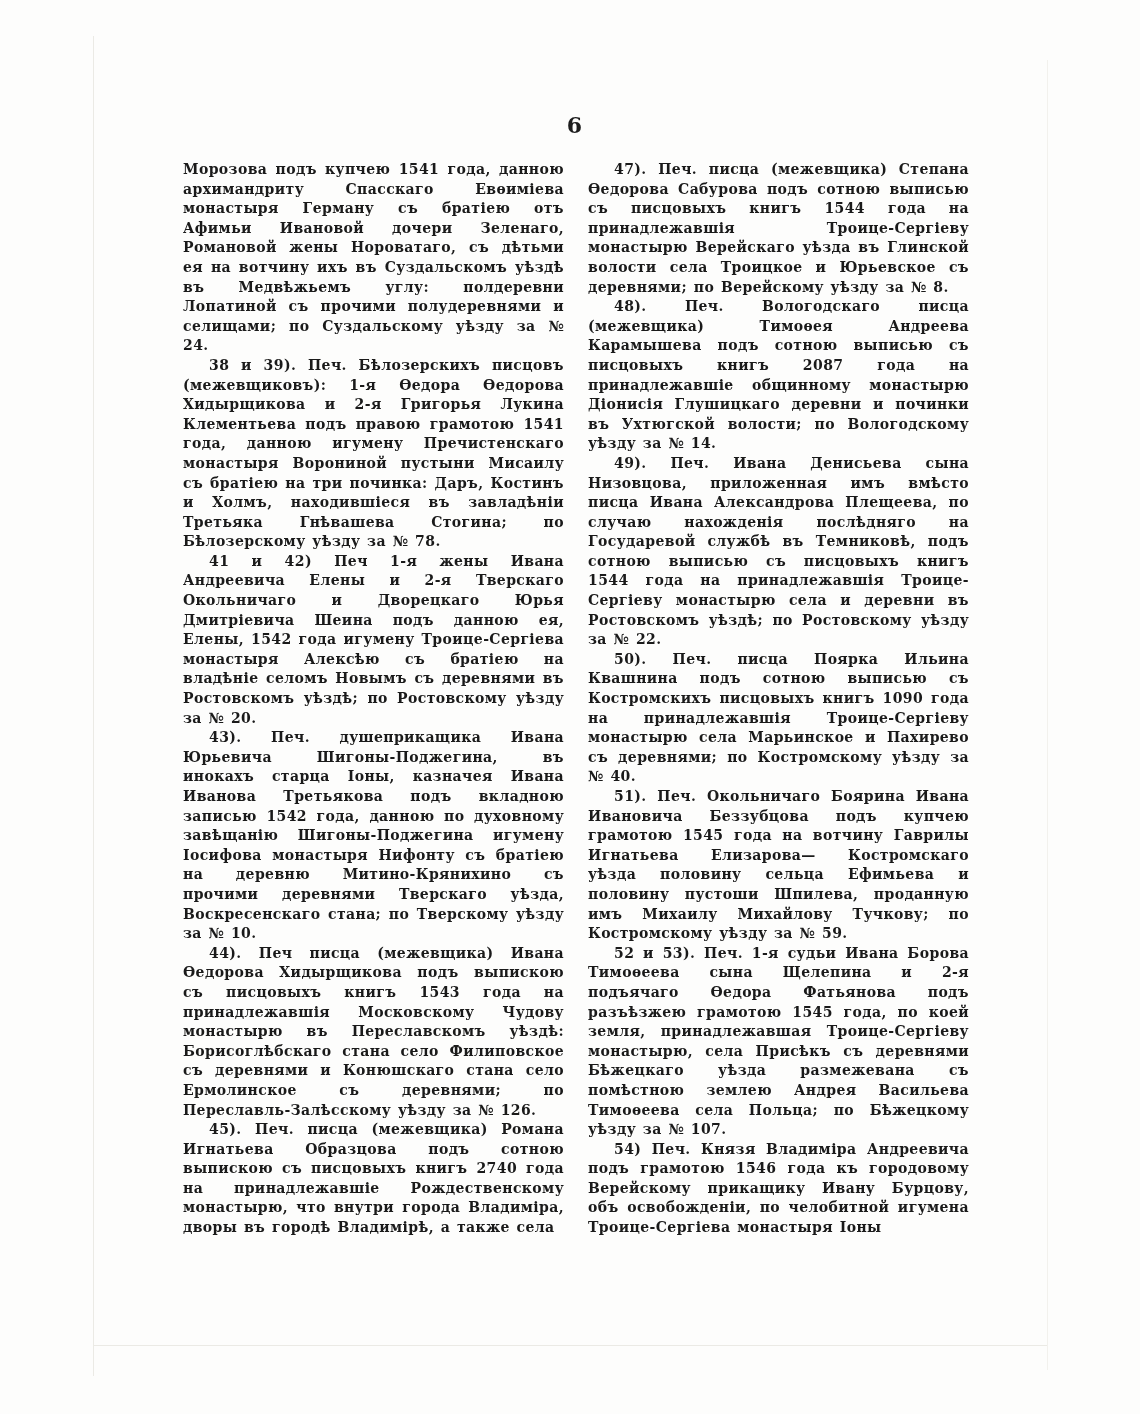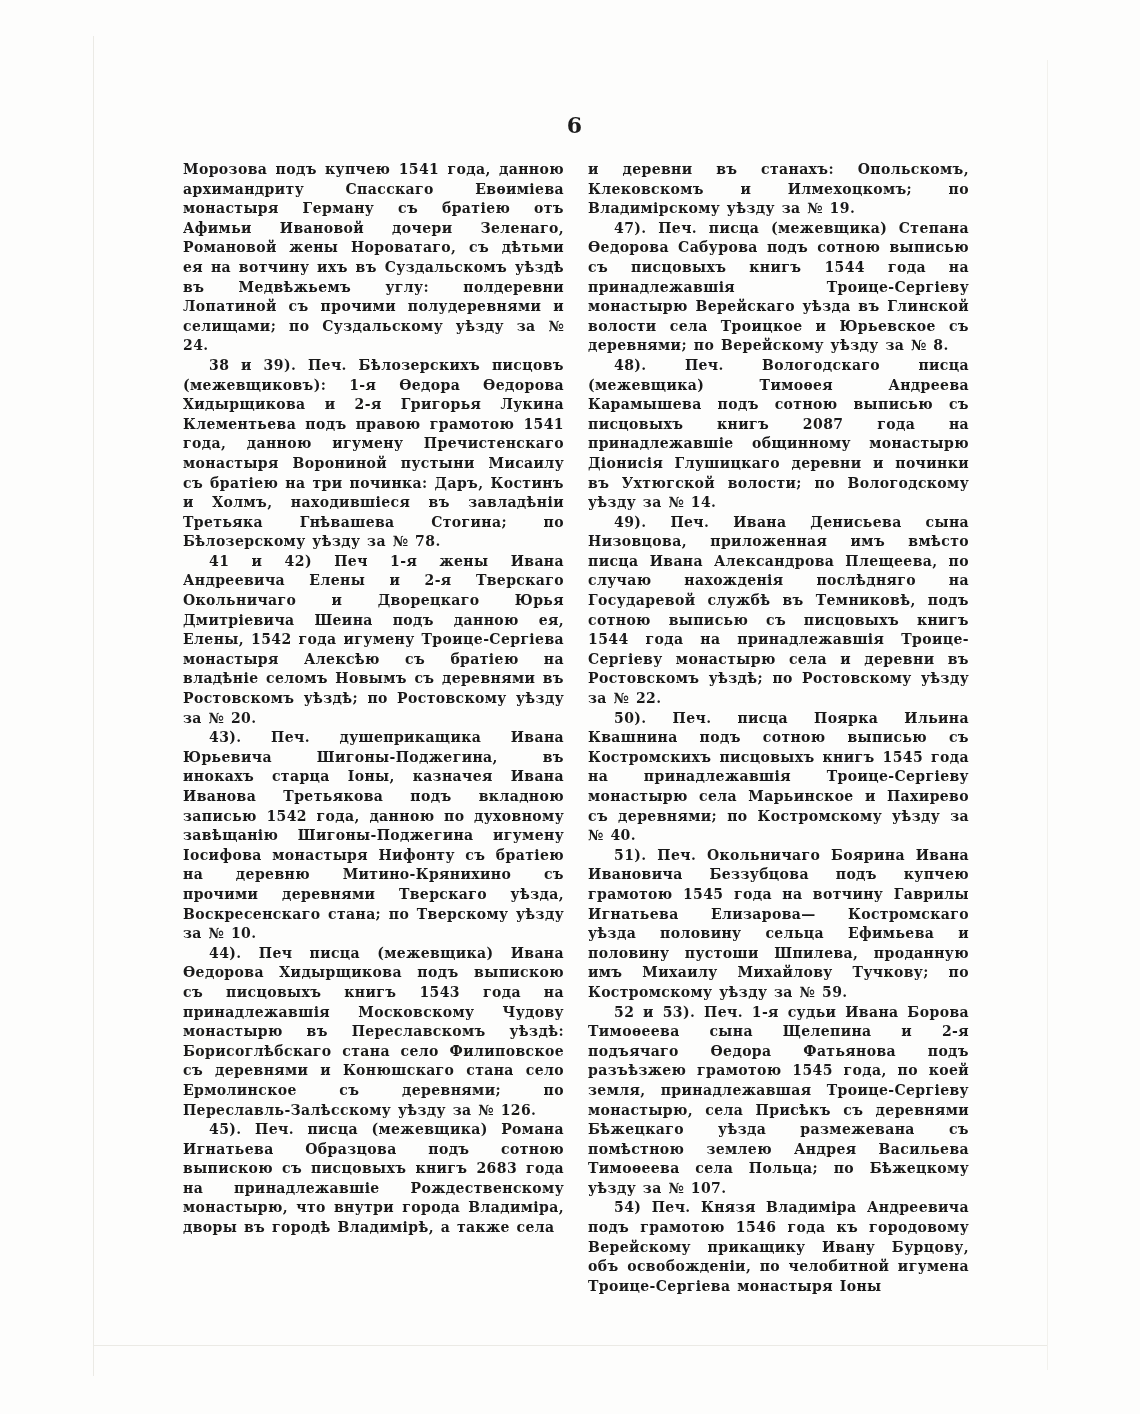--- a/index.html
+++ b/index.html
@@ -88,28 +88,27 @@
   <div class="page-number">6</div>
 
   <div class="text-block">
 
     <div class="column">
       <p class="cont">Морозова подъ купчею 1541 года, данною архимандриту Спасскаго Евѳиміева монастыря Герману съ братіею отъ Афимьи Ивановой дочери Зеленаго, Романовой жены Нороватаго, съ дѣтьми ея на вотчину ихъ въ Суздальскомъ уѣздѣ въ Медвѣжьемъ углу: полдеревни Лопатиной съ прочими полудеревнями и селищами; по Суздальскому уѣзду за № 24.</p>
       <p>38 и 39). Печ. Бѣлозерскихъ писцовъ (межевщиковъ): 1-я Ѳедора Ѳедорова Хидырщикова и 2-я Григорья Лукина Клементьева подъ правою грамотою 1541 года, данною игумену Пречистенскаго монастыря Ворониной пустыни Мисаилу съ братіею на три починка: Даръ, Костинъ и Холмъ, находившіеся въ завладѣніи Третьяка Гнѣвашева Стогина; по Бѣлозерскому уѣзду за № 78.</p>
       <p>41 и 42) Печ 1-я жены Ивана Андреевича Елены и 2-я Тверскаго Окольничаго и Дворецкаго Юрья Дмитріевича Шеина подъ данною ея, Елены, 1542 года игумену Троице-Сергіева монастыря Алексѣю съ братіею на владѣніе селомъ Новымъ съ деревнями въ Ростовскомъ уѣздѣ; по Ростовскому уѣзду за № 20.</p>
       <p>43). Печ. душеприкащика Ивана Юрьевича Шигоны-Поджегина, въ инокахъ старца Іоны, казначея Ивана Иванова Третьякова подъ вкладною записью 1542 года, данною по духовному завѣщанію Шигоны-Поджегина игумену Іосифова монастыря Нифонту съ братіею на деревню Митино-Крянихино съ прочими деревнями Тверскаго уѣзда, Воскресенскаго стана; по Тверскому уѣзду за № 10.</p>
       <p>44). Печ писца (межевщика) Ивана Ѳедорова Хидырщикова подъ выпискою съ писцовыхъ книгъ 1543 года на принадлежавшія Московскому Чудову монастырю въ Переславскомъ уѣздѣ: Борисоглѣбскаго стана село Филиповское съ деревнями и Конюшскаго стана село Ермолинское съ деревнями; по Переславль-Залѣсскому уѣзду за № 126.</p>
-      <p>45). Печ. писца (межевщика) Романа Игнатьева Образцова подъ сотною выпискою съ писцовыхъ книгъ 2683 года на принадлежавшіе Рождественскому монастырю, что внутри города Владиміра, дворы въ городѣ Владимірѣ, а также села</p>
+      <p>45). Печ. писца (межевщика) Романа Игнатьева Образцова подъ сотною выпискою съ писцовыхъ книгъ 2740 года на принадлежавшіе Рождественскому монастырю, что внутри города Владиміра, дворы въ городѣ Владимірѣ, а также села</p>
     </div>
 
     <div class="column">
-      <p class="cont">и деревни въ станахъ: Опольскомъ, Клековскомъ и Илмехоцкомъ; по Владимірскому уѣзду за № 19.</p>
       <p>47). Печ. писца (межевщика) Степана Ѳедорова Сабурова подъ сотною выписью съ писцовыхъ книгъ 1544 года на принадлежавшія Троице-Сергіеву монастырю Верейскаго уѣзда въ Глинской волости села Троицкое и Юрьевское съ деревнями; по Верейскому уѣзду за № 8.</p>
       <p>48). Печ. Вологодскаго писца (межевщика) Тимоѳея Андреева Карамышева подъ сотною выписью съ писцовыхъ книгъ 2087 года на принадлежавшіе общинному монастырю Діонисія Глушицкаго деревни и починки въ Ухтюгской волости; по Вологодскому уѣзду за № 14.</p>
       <p>49). Печ. Ивана Денисьева сына Низовцова, приложенная имъ вмѣсто писца Ивана Александрова Плещеева, по случаю нахожденія послѣдняго на Государевой службѣ въ Темниковѣ, подъ сотною выписью съ писцовыхъ книгъ 1544 года на принадлежавшія Троице-Сергіеву монастырю села и деревни въ Ростовскомъ уѣздѣ; по Ростовскому уѣзду за № 22.</p>
-      <p>50). Печ. писца Поярка Ильина Квашнина подъ сотною выписью съ Костромскихъ писцовыхъ книгъ 1545 года на принадлежавшія Троице-Сергіеву монастырю села Марьинское и Пахирево съ деревнями; по Костромскому уѣзду за № 40.</p>
+      <p>50). Печ. писца Поярка Ильина Квашнина подъ сотною выписью съ Костромскихъ писцовыхъ книгъ 1090 года на принадлежавшія Троице-Сергіеву монастырю села Марьинское и Пахирево съ деревнями; по Костромскому уѣзду за № 40.</p>
       <p>51). Печ. Окольничаго Боярина Ивана Ивановича Беззубцова подъ купчею грамотою 1545 года на вотчину Гаврилы Игнатьева Елизарова— Костромскаго уѣзда половину сельца Ефимьева и половину пустоши Шпилева, проданную имъ Михаилу Михайлову Тучкову; по Костромскому уѣзду за № 59.</p>
       <p>52 и 53). Печ. 1-я судьи Ивана Борова Тимоѳеева сына Щелепина и 2-я подъячаго Ѳедора Фатьянова подъ разъѣзжею грамотою 1545 года, по коей земля, принадлежавшая Троице-Сергіеву монастырю, села Присѣкъ съ деревнями Бѣжецкаго уѣзда размежевана съ помѣстною землею Андрея Васильева Тимоѳеева села Польца; по Бѣжецкому уѣзду за № 107.</p>
       <p>54) Печ. Князя Владиміра Андреевича подъ грамотою 1546 года къ городовому Верейскому прикащику Ивану Бурцову, объ освобожденіи, по челобитной игумена Троице-Сергіева монастыря Іоны</p>
     </div>
 
   </div>
 </div>
 
 </body></html>

